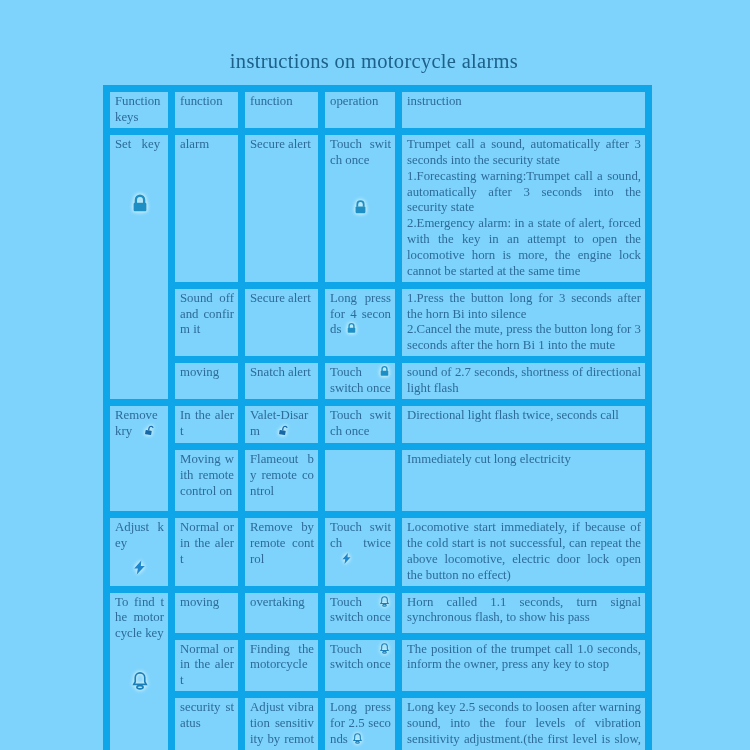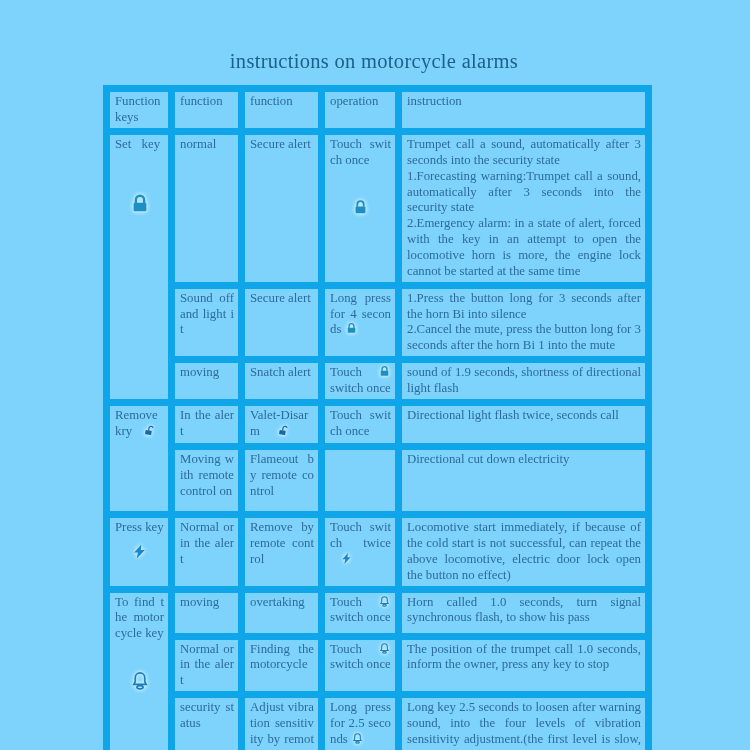--- a/index.html
+++ b/index.html
@@ -68,38 +68,38 @@
     <tr>
       <td rowspan="3" class="fk-cell narrow">
         <span class="sp">Set key</span>
         <span class="icon-center" style="margin-top:40px">
           <svg class="ic ic-lg c-lock" viewBox="0 0 24 24">
                 <path d="M7.5 11V7.5a4.5 4.5 0 0 1 9 0V11" fill="none" stroke="currentColor" stroke-width="2.6"></path>
                 <rect x="5" y="10.5" width="14" height="9.5" rx="1.5" fill="currentColor"></rect>
               </svg>
         </span>
       </td>
-      <td style="height:135px" class="narrow">normal</td>
+      <td style="height:135px" class="narrow">alarm</td>
       <td class="narrow">Secure alert</td>
       <td class="narrow">
         <span>Touch switch once</span>
         <span class="icon-center" style="margin-top:30px">
           <svg class="ic ic-md c-lock" viewBox="0 0 24 24">
                 <path d="M7.5 11V7.5a4.5 4.5 0 0 1 9 0V11" fill="none" stroke="currentColor" stroke-width="2.6"></path>
                 <rect x="5" y="10.5" width="14" height="9.5" rx="1.5" fill="currentColor"></rect>
               </svg>
         </span>
       </td>
       <td class="instr">Trumpet call a sound, automatically after 3 seconds into the security state
 1.Forecasting warning:Trumpet call a sound, automatically after 3 seconds into the security state
 2.Emergency alarm: in a state of alert, forced with the key in an attempt to open the locomotive horn is more, the engine lock cannot be started at the same time</td>
     </tr>
 
     <tr>
-      <td style="height:63px" class="narrow">Sound off and light it</td>
+      <td style="height:63px" class="narrow">Sound off and confirm it</td>
       <td class="narrow">Secure alert</td>
       <td class="narrow">
         <span>Long press for 4 seconds</span>
         <span><svg class="ic ic-sm c-lock" viewBox="0 0 24 24">
                 <path d="M7.5 11V7.5a4.5 4.5 0 0 1 9 0V11" fill="none" stroke="currentColor" stroke-width="2.6"></path>
                 <rect x="5" y="10.5" width="14" height="9.5" rx="1.5" fill="currentColor"></rect>
               </svg></span>
       </td>
       <td class="instr">1.Press the button long for 3 seconds after the horn Bi into silence
 2.Cancel the mute, press the button long for 3 seconds after the horn Bi 1 into the mute</td>
@@ -111,21 +111,21 @@
       <td>
         <span class="op-line">
           <span>Touch</span>
           <span><svg class="ic ic-sm c-lock" viewBox="0 0 24 24">
                   <path d="M7.5 11V7.5a4.5 4.5 0 0 1 9 0V11" fill="none" stroke="currentColor" stroke-width="2.6"></path>
                   <rect x="5" y="10.5" width="14" height="9.5" rx="1.5" fill="currentColor"></rect>
                 </svg></span>
         </span>
         <span>switch once</span>
       </td>
-      <td class="instr">sound of 1.9 seconds, shortness of directional light flash</td>
+      <td class="instr">sound of 2.7 seconds, shortness of directional light flash</td>
     </tr>
 
     <tr>
       <td rowspan="2" class="fk-cell narrow">
         <span>Remove kry</span>
         <span><svg class="ic ic-sm c-lockopen" viewBox="0 0 24 24" style="margin-left:8px">
                 <g transform="rotate(10 12 14)">
                   <path d="M10 12V8a4 4 0 0 1 7.4-2.1" fill="none" stroke="currentColor" stroke-width="2.4"></path>
                   <rect x="4.5" y="12" width="11.5" height="8" rx="1.2" fill="currentColor"></rect>
                 </g>
@@ -142,26 +142,26 @@
               </svg></span>
       </td>
       <td class="narrow">Touch switch once</td>
       <td class="instr">Directional light flash twice, seconds call</td>
     </tr>
 
     <tr>
       <td style="height:57px" class="narrow">Moving with remote control on</td>
       <td class="narrow">Flameout by remote control</td>
       <td class="narrow"></td>
-      <td class="instr">Directional cut down electricity</td>
+      <td class="instr">Immediately cut long electricity</td>
     </tr>
 
     <tr>
       <td class="fk-cell narrow">
-        <span>Press key</span>
+        <span>Adjust key</span>
         <span class="icon-center" style="margin-top:7px">
           <svg class="ic ic-md c-bolt" viewBox="0 0 24 24">
                 <path d="M14.5 2 4.5 13.5h5.2L8.2 22 19.5 9.8h-5.6L14.5 2z" fill="currentColor"></path>
               </svg>
         </span>
       </td>
       <td style="height:62px" class="narrow">Normal or in the alert</td>
       <td class="narrow">Remove by remote control</td>
       <td class="narrow">
         <span>Touch switch twice</span>
@@ -187,21 +187,21 @@
       <td>
         <span class="op-line">
           <span>Touch</span>
           <span><svg class="ic ic-sm c-bell" viewBox="0 0 24 24" fill="none" stroke="currentColor" stroke-width="2">
                   <path d="M12 3.2c3 0 5.2 2.3 5.2 5.2v4.4l1.6 2.9H5.2l1.6-2.9V8.4C6.8 5.5 9 3.2 12 3.2z"></path>
                   <ellipse cx="12" cy="18.8" rx="3.4" ry="1.8"></ellipse>
                 </svg></span>
         </span>
         <span>switch once</span>
       </td>
-      <td class="instr">Horn called 1.0 seconds, turn signal synchronous flash, to show his pass</td>
+      <td class="instr">Horn called 1.1 seconds, turn signal synchronous flash, to show his pass</td>
     </tr>
 
     <tr>
       <td style="height:47px" class="narrow">Normal or in the alert</td>
       <td class="narrow">Finding the motorcycle</td>
       <td>
         <span class="op-line">
           <span>Touch</span>
           <span><svg class="ic ic-sm c-bell" viewBox="0 0 24 24" fill="none" stroke="currentColor" stroke-width="2">
                   <path d="M12 3.2c3 0 5.2 2.3 5.2 5.2v4.4l1.6 2.9H5.2l1.6-2.9V8.4C6.8 5.5 9 3.2 12 3.2z"></path>

